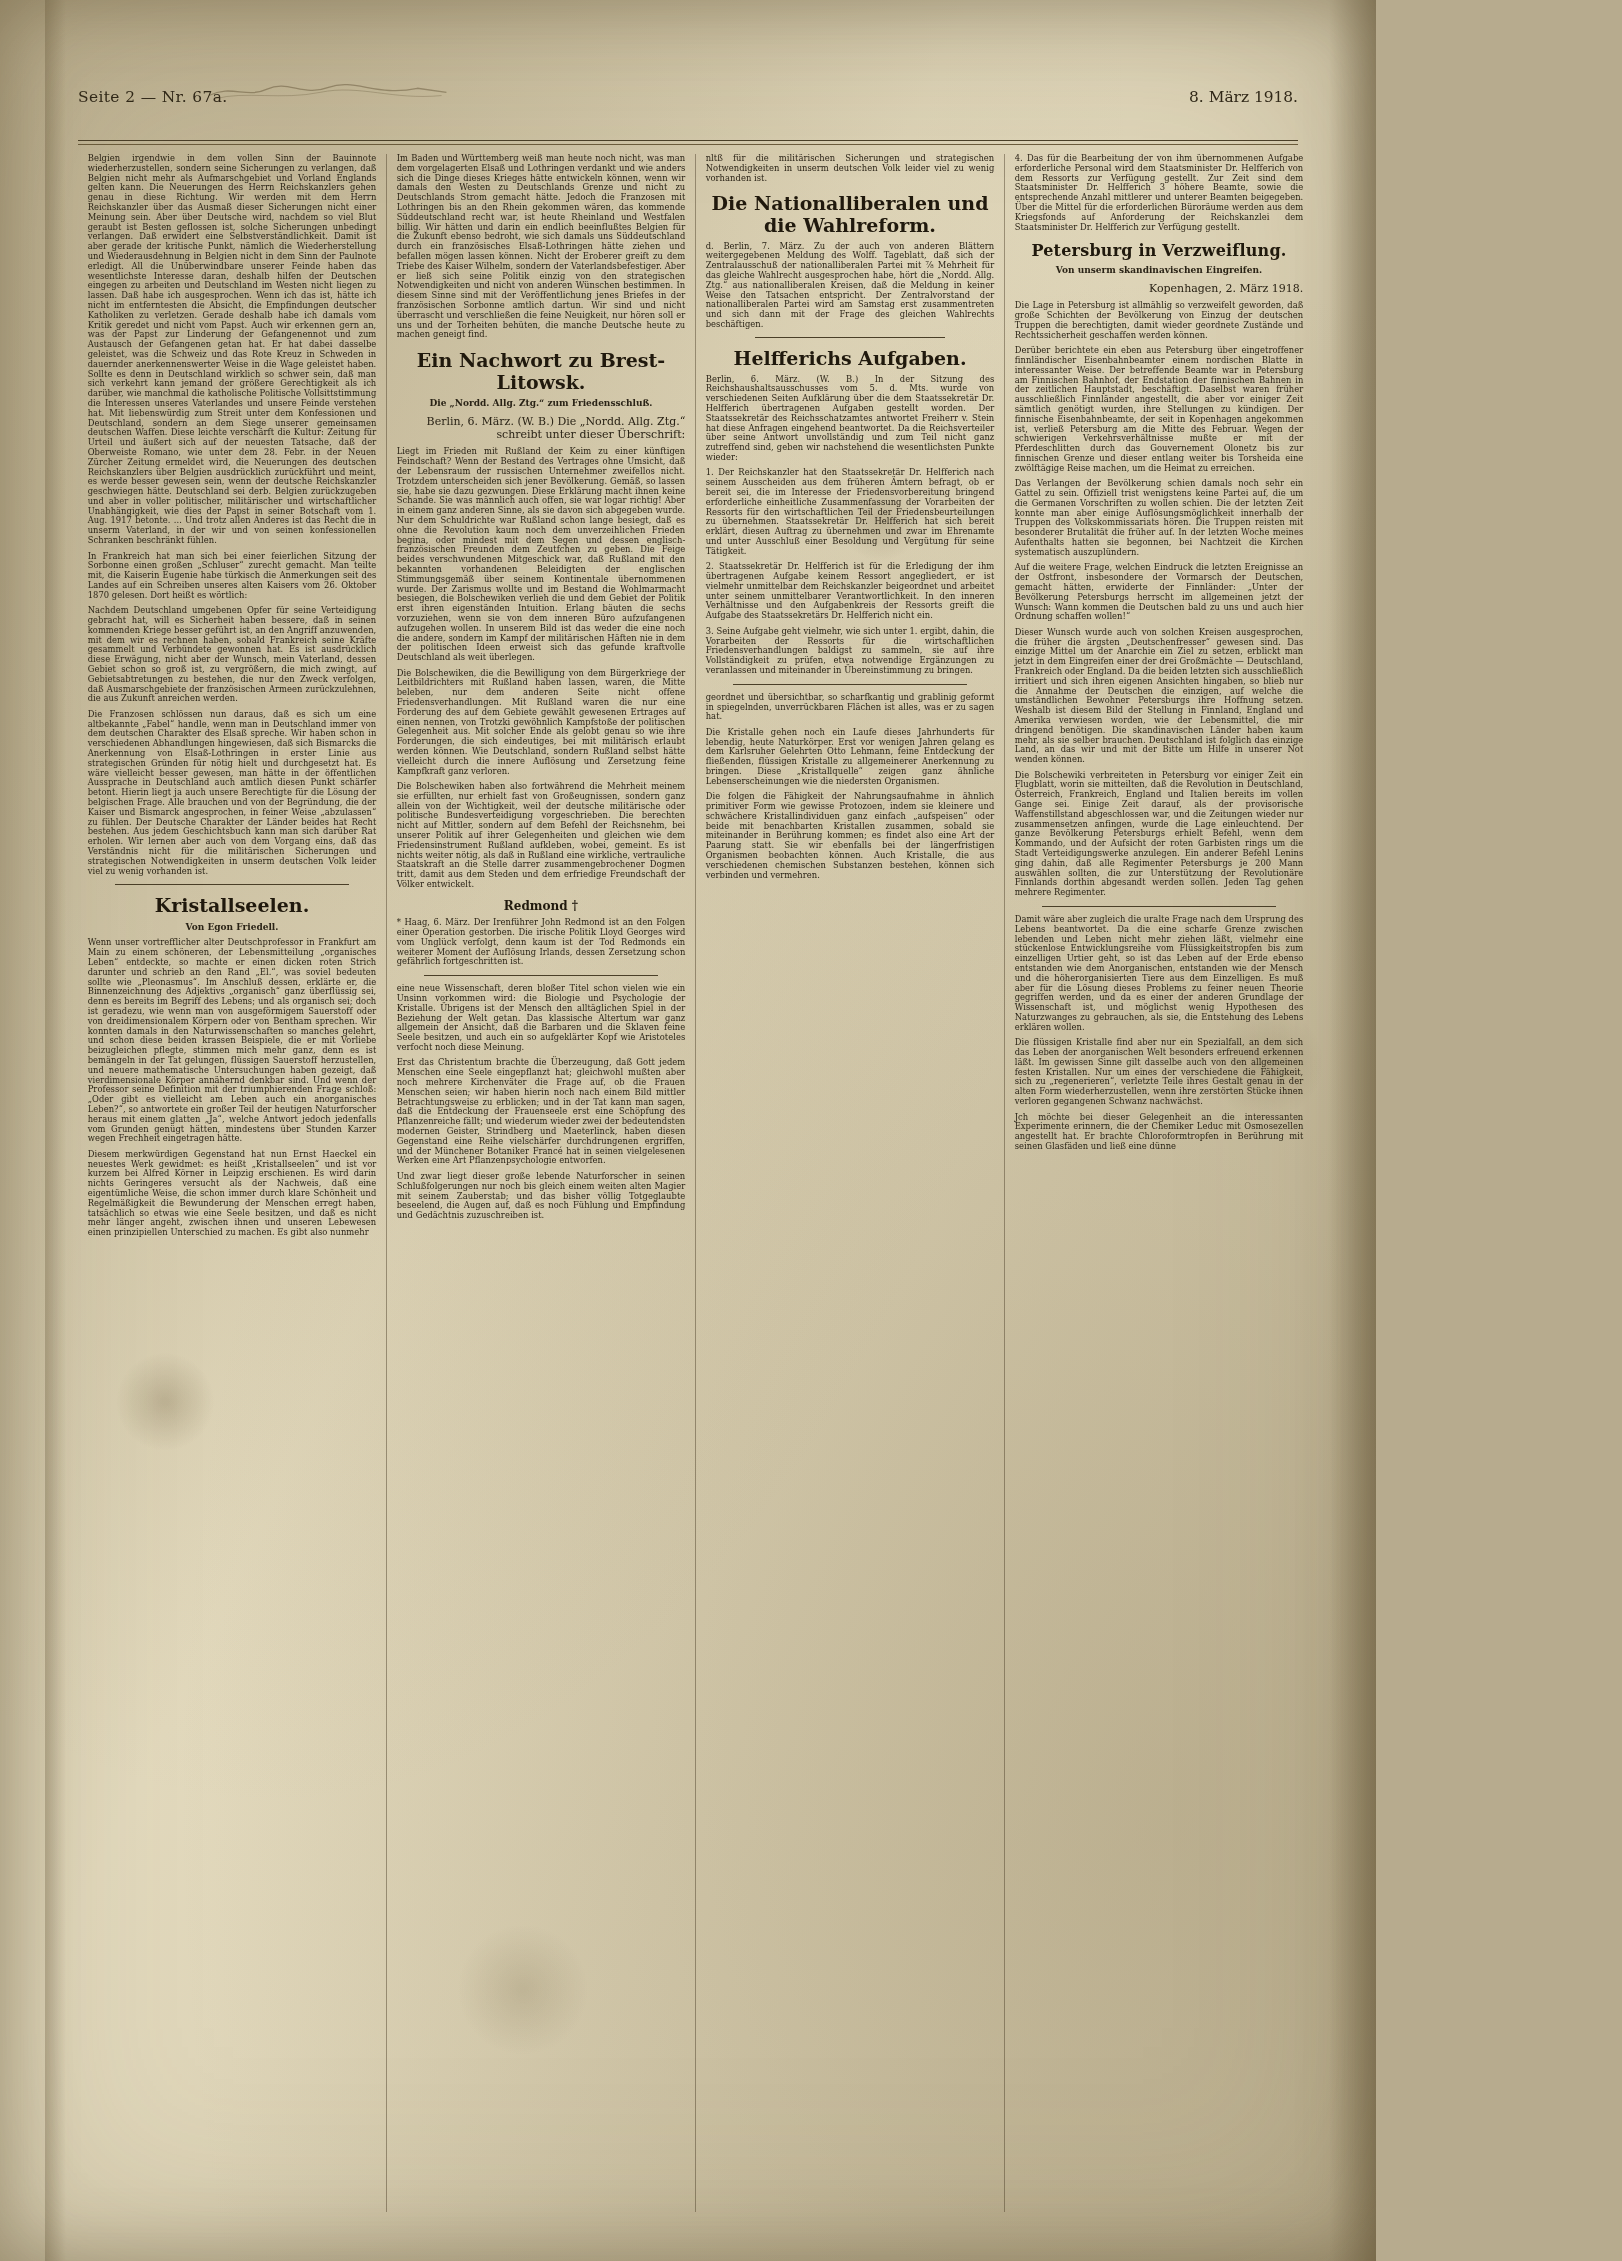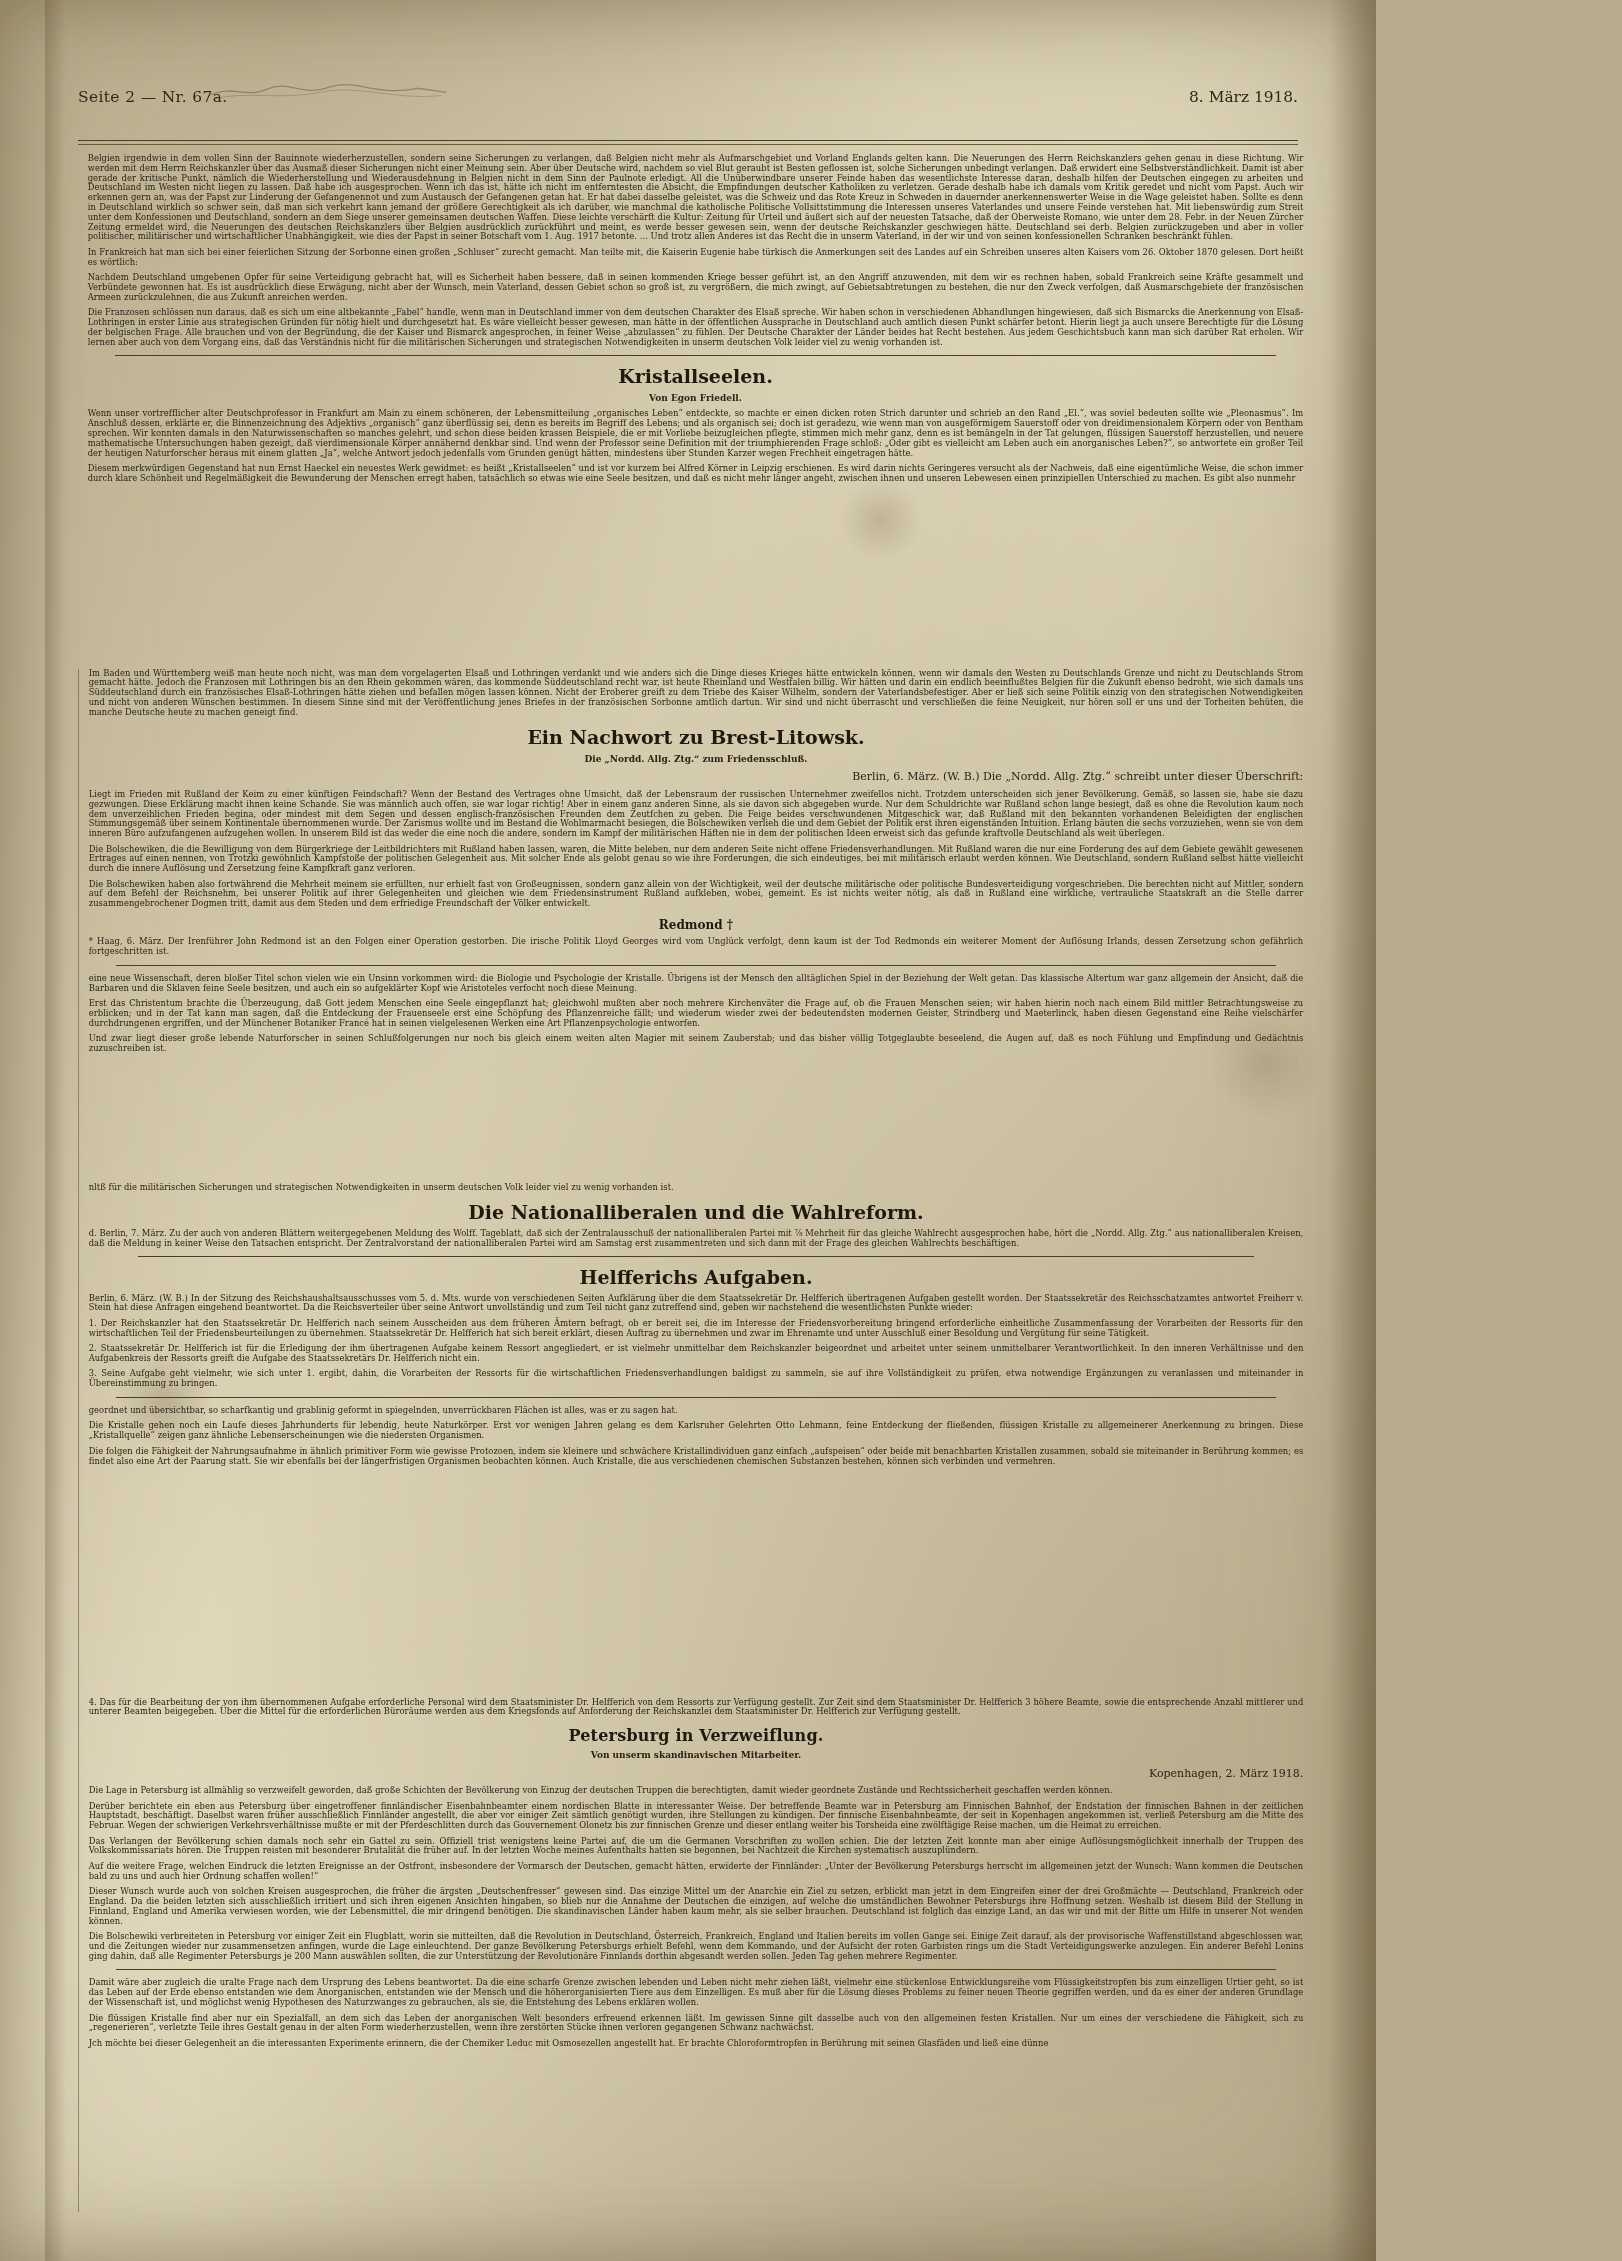--- a/index.html
+++ b/index.html
@@ -43,21 +43,21 @@
   .mast-right{font-size:15.4px;color:#2e2617;white-space:nowrap;}
   .mast-rule{position:absolute;left:78px;right:78px;top:140px;height:0;
     border-top:1.6px solid #4a3f28;}
   .mast-rule2{position:absolute;left:78px;right:78px;top:144px;height:0;
     border-top:0.8px solid #6b5c3c;}
   .scribble{position:absolute;left:207px;top:81px;width:243px;height:21px;
     opacity:.55;}
 
   
   .cols{position:absolute;left:78px;right:63px;top:154px;bottom:49px;
-    display:flex;flex-direction:column;}
+    display:flex;}
   .col{position:relative;flex:1 1 0;padding:0 9.7px;}
   .col + .col{border-left:0.8px solid rgba(70,58,35,.45);}
 
   
   .tx{
     font-size:8.4px;line-height:9.8px;text-align:justify;
     color:#2a2316;
     font-family:"DejaVu Serif", serif;
     hyphens:auto;
     -webkit-hyphens:auto;
@@ -154,21 +154,21 @@
 
       <p class="tx">geordnet und übersichtbar, so scharfkantig und grablinig geformt in spiegelnden, unverrückbaren Flächen ist alles, was er zu sagen hat.</p>
       <p class="tx">Die Kristalle gehen noch ein Laufe dieses Jahrhunderts für lebendig, heute Naturkörper. Erst vor wenigen Jahren gelang es dem Karlsruher Gelehrten Otto Lehmann, feine Entdeckung der fließenden, flüssigen Kristalle zu allgemeinerer Anerkennung zu bringen. Diese „Kristallquelle“ zeigen ganz ähnliche Lebenserscheinungen wie die niedersten Organismen.</p>
       <p class="tx">Die folgen die Fähigkeit der Nahrungsaufnahme in ähnlich primitiver Form wie gewisse Protozoen, indem sie kleinere und schwächere Kristallindividuen ganz einfach „aufspeisen“ oder beide mit benachbarten Kristallen zusammen, sobald sie miteinander in Berührung kommen; es findet also eine Art der Paarung statt. Sie wir ebenfalls bei der längerfristigen Organismen beobachten können. Auch Kristalle, die aus verschiedenen chemischen Substanzen bestehen, können sich verbinden und vermehren.</p>
     </div>
 
     <div class="col">
       <p class="tx">4. Das für die Bearbeitung der von ihm übernommenen Aufgabe erforderliche Personal wird dem Staatsminister Dr. Helfferich von dem Ressorts zur Verfügung gestellt. Zur Zeit sind dem Staatsminister Dr. Helfferich 3 höhere Beamte, sowie die entsprechende Anzahl mittlerer und unterer Beamten beigegeben. Über die Mittel für die erforderlichen Büroräume werden aus dem Kriegsfonds auf Anforderung der Reichskanzlei dem Staatsminister Dr. Helfferich zur Verfügung gestellt.</p>
 
       <h1 class="hd h1">Petersburg in Verzweiflung.</h1>
-      <div class="sub">Von unserm skandinavischen Mitarbeiter.</div>
+      <div class="sub">Von unserm skandinavischen Eingreifen.</div>
       <div class="dateline">Kopenhagen, 2. März 1918.</div>
       <p class="tx">Die Lage in Petersburg ist allmählig so verzweifelt geworden, daß große Schichten der Bevölkerung von Einzug der deutschen Truppen die berechtigten, damit wieder geordnete Zustände und Rechtssicherheit geschaffen werden können.</p>
       <p class="tx">Derüber berichtete ein eben aus Petersburg über eingetroffener finnländischer Eisenbahnbeamter einem nordischen Blatte in interessanter Weise. Der betreffende Beamte war in Petersburg am Finnischen Bahnhof, der Endstation der finnischen Bahnen in der zeitlichen Hauptstadt, beschäftigt. Daselbst waren früher ausschließlich Finnländer angestellt, die aber vor einiger Zeit sämtlich genötigt wurden, ihre Stellungen zu kündigen. Der finnische Eisenbahnbeamte, der seit in Kopenhagen angekommen ist, verließ Petersburg am die Mitte des Februar. Wegen der schwierigen Verkehrsverhältnisse mußte er mit der Pferdeschlitten durch das Gouvernement Olonetz bis zur finnischen Grenze und dieser entlang weiter bis Torsheida eine zwölftägige Reise machen, um die Heimat zu erreichen.</p>
       <p class="tx">Das Verlangen der Bevölkerung schien damals noch sehr ein Gattel zu sein. Offiziell trist wenigstens keine Partei auf, die um die Germanen Vorschriften zu wollen schien. Die der letzten Zeit konnte man aber einige Auflösungsmöglichkeit innerhalb der Truppen des Volkskommissariats hören. Die Truppen reisten mit besonderer Brutalität die früher auf. In der letzten Woche meines Aufenthalts hatten sie begonnen, bei Nachtzeit die Kirchen systematisch auszuplündern.</p>
       <p class="tx">Auf die weitere Frage, welchen Eindruck die letzten Ereignisse an der Ostfront, insbesondere der Vormarsch der Deutschen, gemacht hätten, erwiderte der Finnländer: „Unter der Bevölkerung Petersburgs herrscht im allgemeinen jetzt der Wunsch: Wann kommen die Deutschen bald zu uns und auch hier Ordnung schaffen wollen!“</p>
       <p class="tx">Dieser Wunsch wurde auch von solchen Kreisen ausgesprochen, die früher die ärgsten „Deutschenfresser“ gewesen sind. Das einzige Mittel um der Anarchie ein Ziel zu setzen, erblickt man jetzt in dem Eingreifen einer der drei Großmächte — Deutschland, Frankreich oder England. Da die beiden letzten sich ausschließlich irritiert und sich ihren eigenen Ansichten hingaben, so blieb nur die Annahme der Deutschen die einzigen, auf welche die umständlichen Bewohner Petersburgs ihre Hoffnung setzen. Weshalb ist diesem Bild der Stellung in Finnland, England und Amerika verwiesen worden, wie der Lebensmittel, die mir dringend benötigen. Die skandinavischen Länder haben kaum mehr, als sie selber brauchen. Deutschland ist folglich das einzige Land, an das wir und mit der Bitte um Hilfe in unserer Not wenden können.</p>
       <p class="tx">Die Bolschewiki verbreiteten in Petersburg vor einiger Zeit ein Flugblatt, worin sie mitteilten, daß die Revolution in Deutschland, Österreich, Frankreich, England und Italien bereits im vollen Gange sei. Einige Zeit darauf, als der provisorische Waffenstillstand abgeschlossen war, und die Zeitungen wieder nur zusammensetzen anfingen, wurde die Lage einleuchtend. Der ganze Bevölkerung Petersburgs erhielt Befehl, wenn dem Kommando, und der Aufsicht der roten Garbisten rings um die Stadt Verteidigungswerke anzulegen. Ein anderer Befehl Lenins ging dahin, daß alle Regimenter Petersburgs je 200 Mann auswählen sollten, die zur Unterstützung der Revolutionäre Finnlands dorthin abgesandt werden sollen. Jeden Tag gehen mehrere Regimenter.</p>
 
       <hr class="rule">
 

